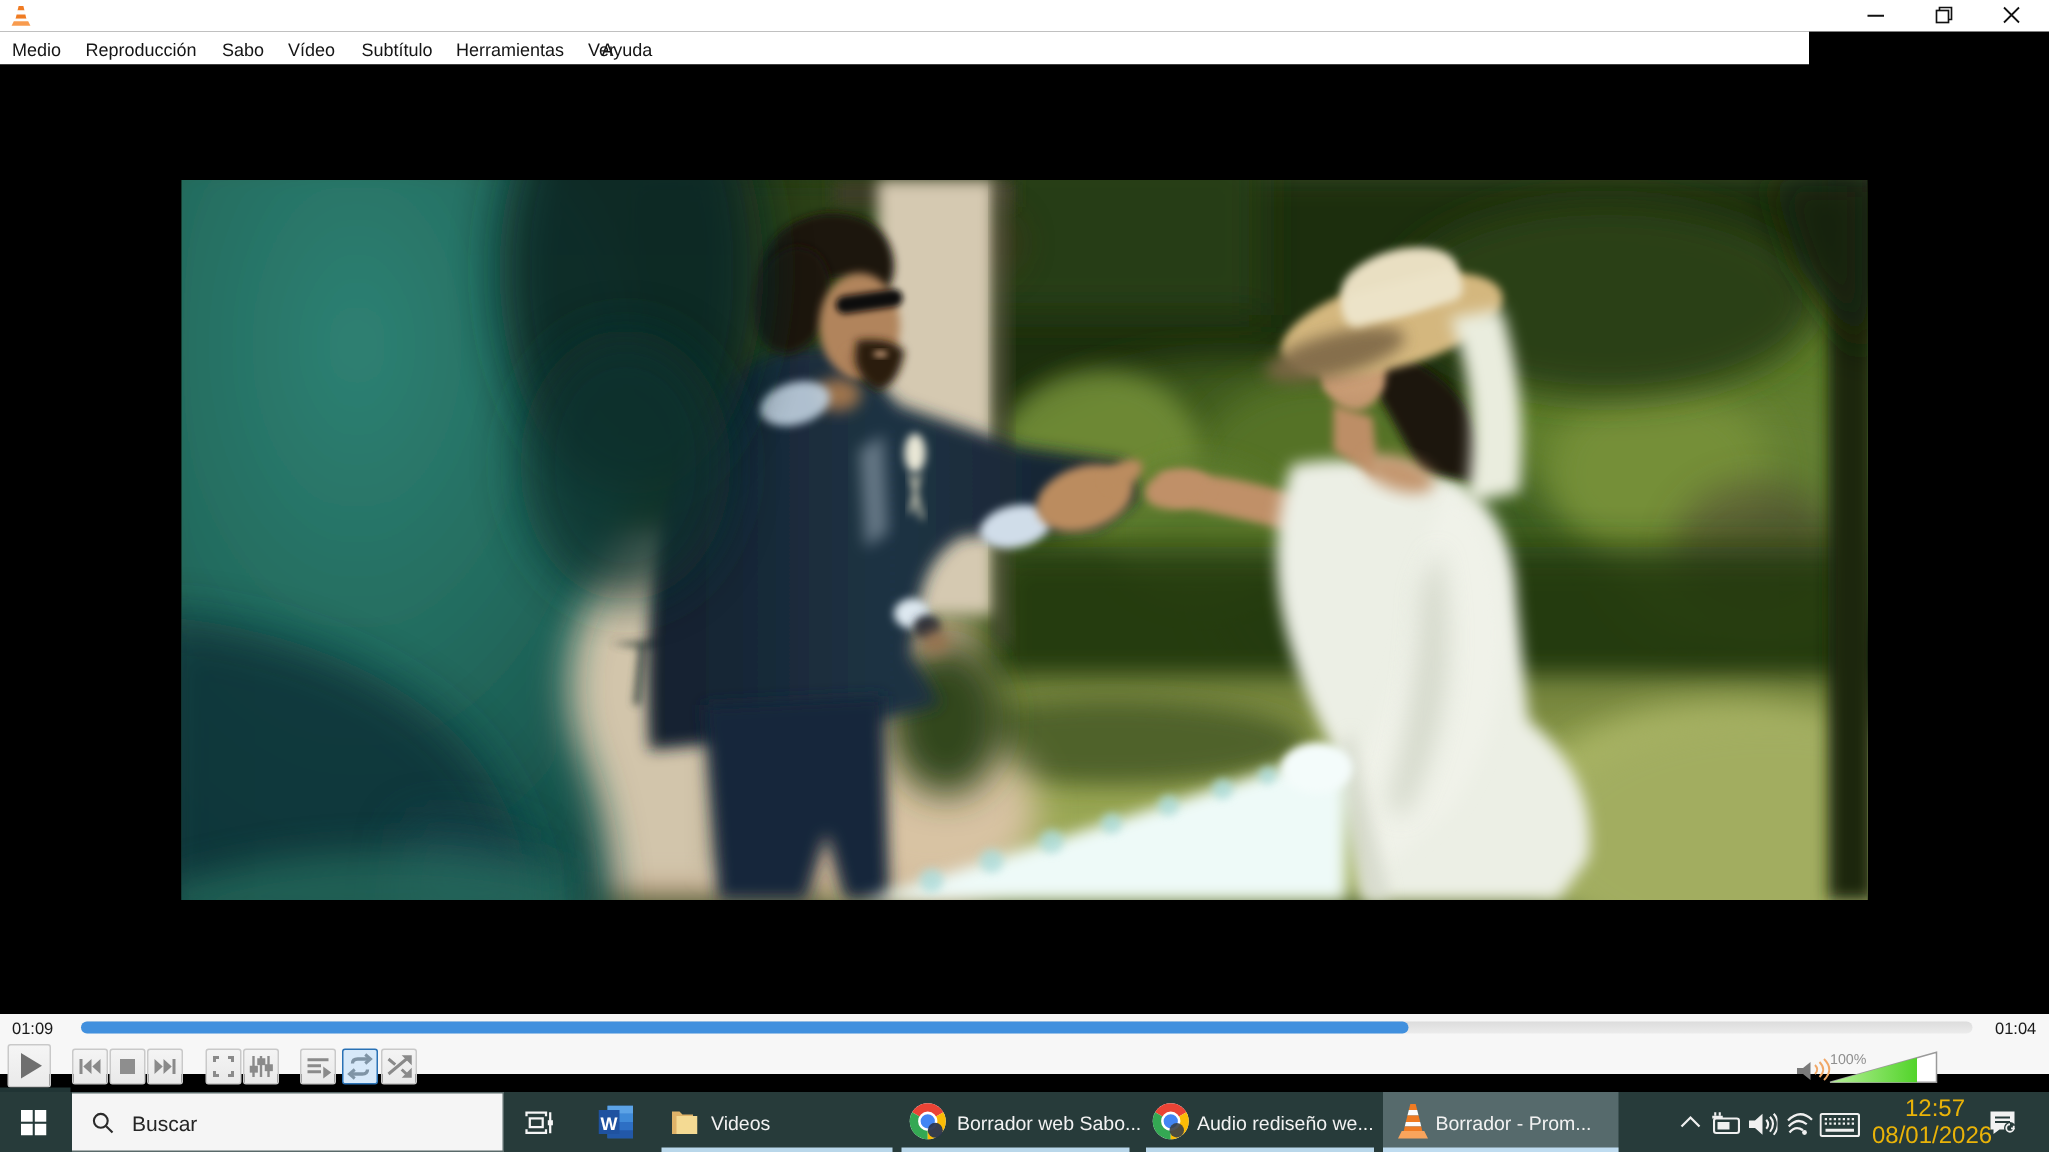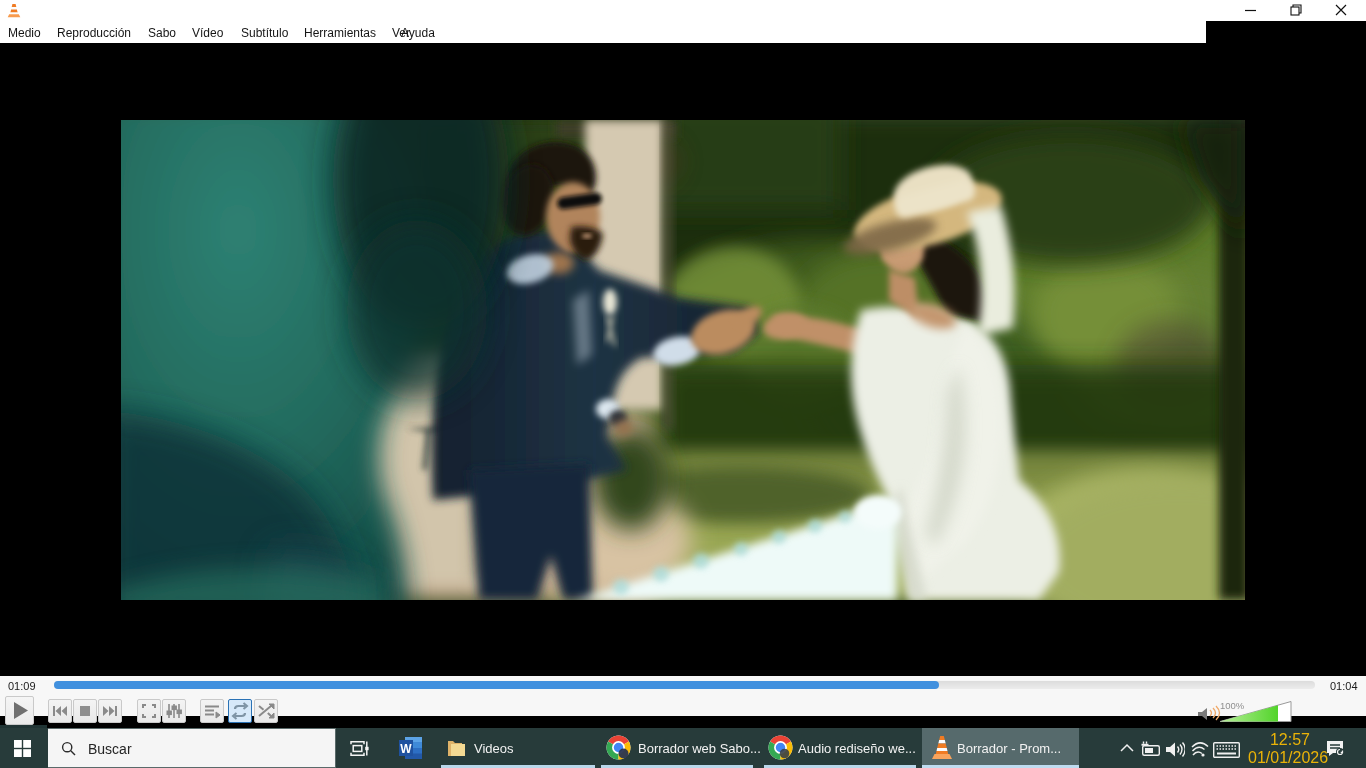--- a/index.html
+++ b/index.html
@@ -370,20 +370,20 @@
 <svg class="abs" style="left:1191px;top:742px" width="18" height="15" viewBox="0 0 18 15" fill="none" stroke="#f0f0f0" stroke-width="1.5">
 <path d="M2 13 q4-5 9-1.5 M1.5 9 q6-6.5 12-1.5 M1 5 q8-8 16-0.5"></path>
 <circle cx="12" cy="13" r="1.6" fill="#f0f0f0" stroke="none"></circle>
 </svg>
 <svg class="abs" style="left:1213px;top:742px" width="27" height="16" viewBox="0 0 27 16">
 <rect x="0.7" y="0.7" width="25.6" height="14.6" rx="1" fill="none" stroke="#f0f0f0" stroke-width="1.4"></rect>
 <path d="M3.5 4 h20 M3.5 7 h20" stroke="#f0f0f0" stroke-width="1.5" stroke-dasharray="1.5 1.5"></path>
 <path d="M4 11.5 h19" stroke="#f0f0f0" stroke-width="2"></path>
 </svg>
 <div class="clock" style="left:1248px;top:731px;width:62px">12:57</div>
-<div class="clock" style="left:1248px;top:749px;width:62px">01/01/2026</div>
+<div class="clock" style="left:1248px;top:749px;width:62px">08/01/2026</div>
 <svg class="abs" style="left:1326px;top:740px" width="18" height="17" viewBox="0 0 18 17">
 <path d="M1 1 h16 v12 h-10 l-4 3 v-3 h-2 Z" fill="#f2f2f2"></path>
 <path d="M4 5 h10 M4 8 h10" stroke="#273b3a" stroke-width="1.4"></path>
 <circle cx="14" cy="12" r="4" fill="#273b3a"></circle>
 <path d="M14 9.5 a2.5 2.5 0 1 0 2.5 2.5" fill="none" stroke="#f2f2f2" stroke-width="1.2"></path>
 <path d="M16.5 10.5 v1.8 h-1.8" fill="none" stroke="#f2f2f2" stroke-width="1.2"></path>
 </svg>
 
 </body></html>

